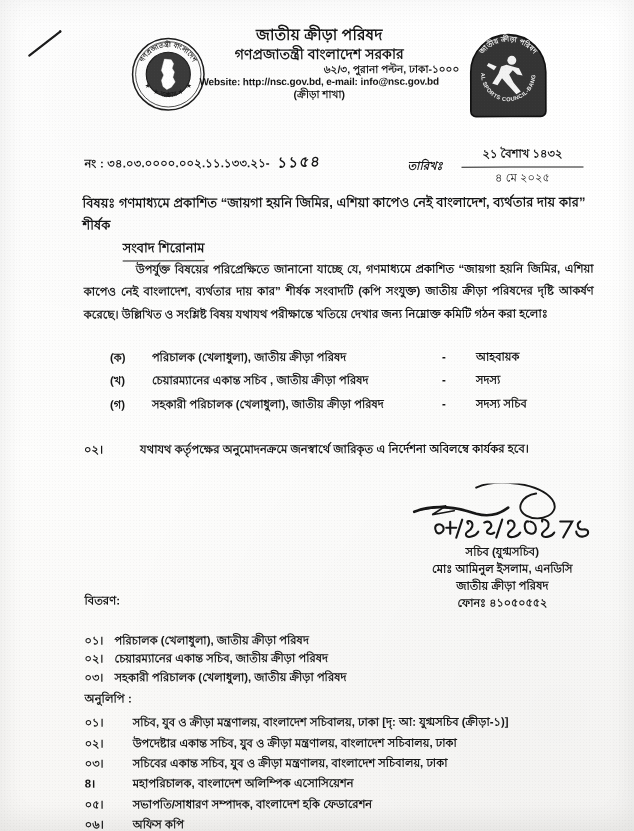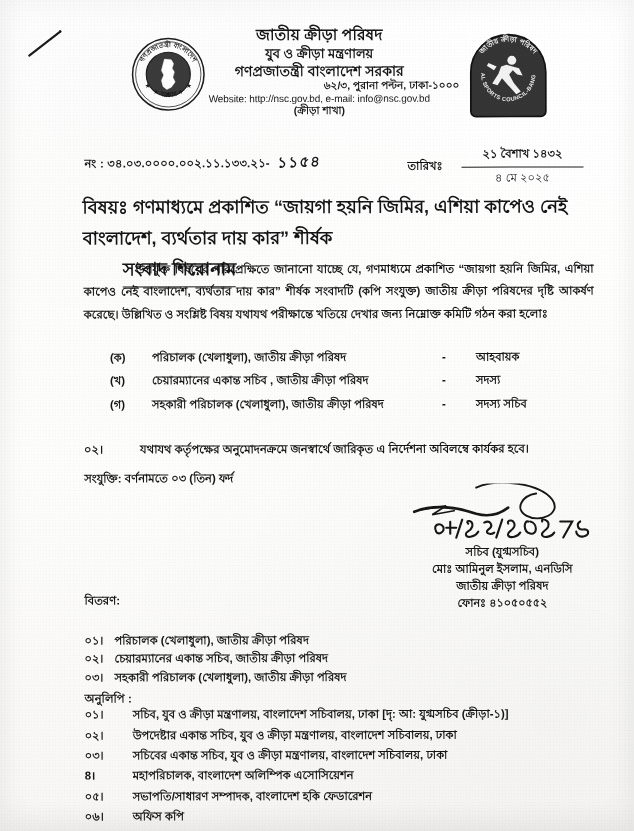--- a/index.html
+++ b/index.html
@@ -81,21 +81,21 @@
   #ministry {
     font-size: 13px; font-weight: 700; margin-bottom: 1px;
   }
   #govt-line {
     font-size: 14px; font-weight: 700; margin-bottom: 0;
   }
   #address-line {
     font-size: 10.5px; font-weight: 700; margin-bottom: 1px; text-align: right;
   }
   #web-line {
-    font-size: 10px; font-weight: 400;
+    font-size: 10px; font-weight: 700;
     font-family: "Liberation Sans", "DejaVu Sans", sans-serif;
     letter-spacing: -.1px;
     margin-bottom: 0px;
     text-align: center;
   }
   #branch-line {
     font-size: 10.5px; font-weight: 700;
   }
 
   
@@ -112,40 +112,40 @@
   #memo-no-handwritten {
     font-family: "DejaVu Serif", serif;
     font-size: 15px; font-weight: 700;
     letter-spacing: 1.2px;
     margin-left: 4px;
     display: inline-block;
     transform: rotate(-1.6deg) skewX(-7deg);
   }
   #date-label {
     position: absolute; left: 408px; top: 8px;
-    font-size: 11.5px; font-weight: 700;
+    font-size: 11.5px; font-weight: 700; font-style: italic;
   }
   #date-stack {
     position: absolute; left: 462px; top: -4px;
     width: 122px; text-align: center;
   }
   #date-bn {
     font-size: 11.5px; font-weight: 700;
     padding-bottom: 2px;
     border-bottom: 1.1px solid #1a1a1a;
   }
   #date-en {
     font-size: 11.5px; font-weight: 400; padding-top: 2px;
   }
 
   
   #subject-block {
     position: absolute;
     left: 83px; width: 512px; top: 192px;
-    font-size: 18px; font-weight: 700; line-height: 1.72;
+    font-size: 13px; font-weight: 700; line-height: 1.72;
   }
   #subject-second {
     display: inline-block;
     margin-left: 40px;
     border-bottom: 1.1px solid #1a1a1a;
     padding-bottom: 1px;
   }
 
   
   #body-para {
@@ -221,21 +221,21 @@
   }
   .dist-row {
     display: flex; align-items: baseline;
     font-size: 11.4px; font-weight: 600;
     margin-bottom: 7px; line-height: 1;
   }
   .dist-num { width: 30px; flex: 0 0 30px; }
 
   #copy-title {
     font-size: 11.6px; font-weight: 700;
-    margin-top: 2px; 
+    margin-top: 2px; margin-bottom: 8px;
   }
   #copy-list { margin-top: 0; }
   .copy-row {
     display: flex; align-items: baseline;
     font-size: 11.4px; font-weight: 600;
     margin-bottom: 9px; line-height: 1;
   }
   .copy-num { width: 48px; flex: 0 0 48px; }
   .copy-text { flex: 1 1 auto; white-space: nowrap; }
 
@@ -280,21 +280,20 @@
             <textPath href="#arcTop" startOffset="50%" text-anchor="middle">গণপ্রজাতন্ত্রী বাংলাদেশ</textPath>
           </text>
           <text font-family="Liberation Sans, sans-serif" font-size="8.6" font-weight="bold" fill="#1c1c1c" letter-spacing="0.3">
             <textPath href="#arcBot" startOffset="50%" text-anchor="middle">সরকার</textPath>
           </text>
         </svg>
       </div>
 
       <div id="header-text">
         <div id="org-name" class="bn">জাতীয় ক্রীড়া পরিষদ</div>
-        <div id="ministry" class="bn">যুব ও ক্রীড়া মন্ত্রণালয়</div>
         <div id="govt-line" class="bn">গণপ্রজাতন্ত্রী বাংলাদেশ সরকার</div>
         <div id="address-line" class="bn">৬২/৩, পুরানা পল্টন, ঢাকা-১০০০</div>
         <div id="web-line">Website: http://nsc.gov.bd, e-mail: info@nsc.gov.bd</div>
         <div id="branch-line" class="bn">(ক্রীড়া শাখা)</div>
       </div>
 
       <div id="nsc-logo">
         <svg width="86" height="92" viewBox="0 0 100 108">
           <defs>
             <path id="nscTop" d="M 12,52 A 38,38 0 0 1 88,52" fill="none"></path>
@@ -365,21 +364,20 @@
         <span class="cm-dash">-</span>
         <span class="cm-role">সদস্য সচিব</span>
       </div>
     </div>
 
     <div id="clause-2" class="bn">
       <span id="clause-2-num">০২।</span>
       <span>যথাযথ কর্তৃপক্ষের অনুমোদনক্রমে জনস্বার্থে জারিকৃত এ নির্দেশনা অবিলম্বে কার্যকর হবে।</span>
     </div>
 
-    <div id="attachment" class="bn">সংযুক্তি: বর্ণনামতে ০৩ (তিন) ফর্দ</div>
 
     <div id="signature-zone">
       <div id="sig-scribble">
         <svg width="244" height="60" viewBox="0 0 244 60">
 
           <path d="M96 4 C 118 -6, 160 0, 172 16 C 182 30, 160 40, 146 32 C 134 25, 142 12, 156 10" stroke="#161616" stroke-width="1.9" fill="none" stroke-linecap="round"></path>
           <path d="M34 28 C 54 20, 78 24, 96 30 C 110 34, 120 30, 128 24" stroke="#161616" stroke-width="2.6" fill="none" stroke-linecap="round"></path>
           <path d="M40 26 L66 22 L52 31 L74 27" stroke="#161616" stroke-width="1.7" fill="none" stroke-linecap="round"></path>
 
           <g stroke="#161616" stroke-width="2.1" fill="none" stroke-linecap="round">

